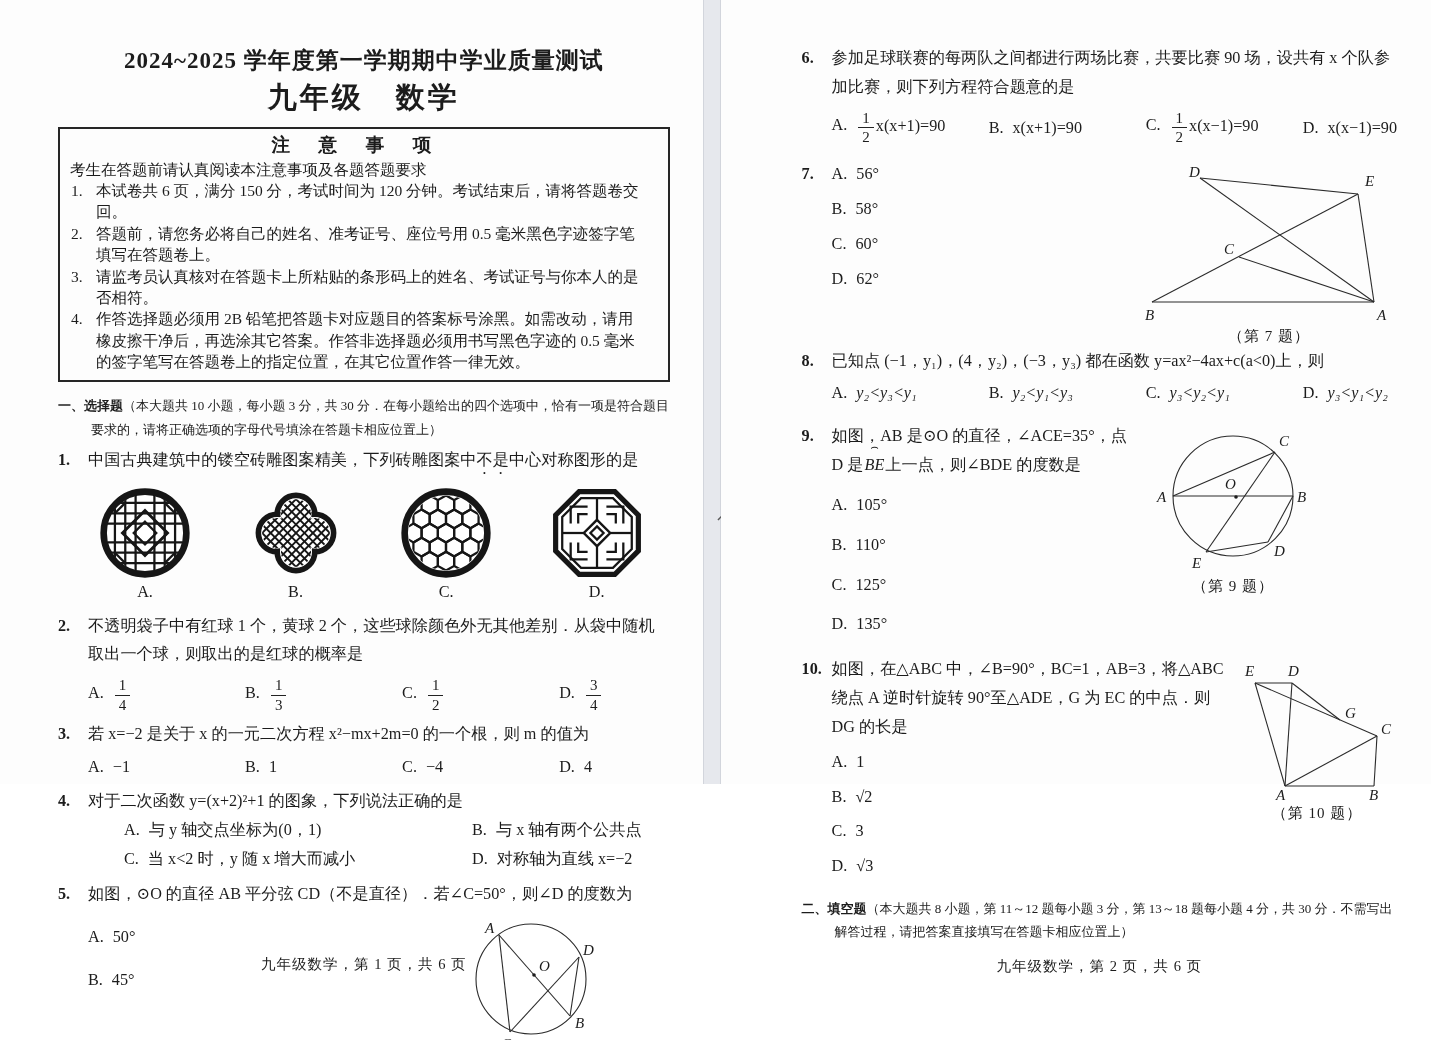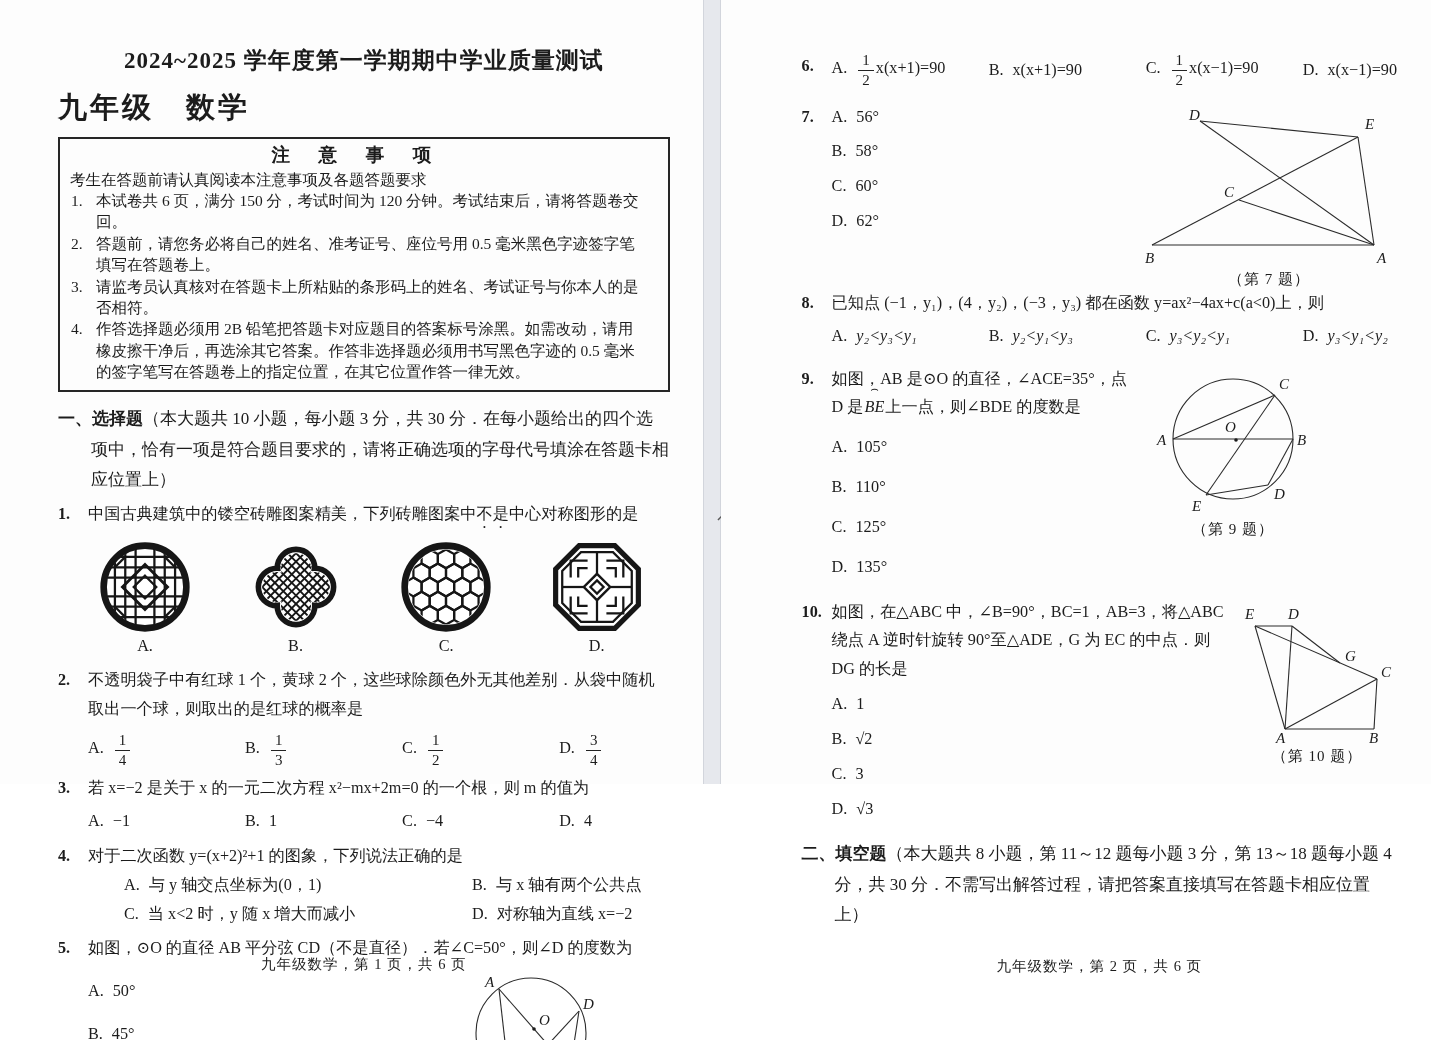--- a/index.html
+++ b/index.html
@@ -10,29 +10,29 @@
   }
   .spread{position:relative;display:flex;width:1431px;height:784px;}
   .page{position:relative;background:#fdfdfd;}
   .page-left{width:705px;}
   .divider{width:16px;background:#e6e8ed;border-left:1px solid #d2d5dc;border-right:1px solid #d2d5dc;}
   .page-right{flex:1;}
   .p1-inner{position:relative;padding:46px 33px 0 58px;height:994px;box-sizing:border-box;}
   .p2-inner{position:relative;padding:44px 34px 0 81px;height:996px;box-sizing:border-box;}
 
   .t1{font-size:23px;font-weight:bold;text-align:center;letter-spacing:1px;line-height:1.3;}
-  .t2{font-size:29px;font-weight:bold;text-align:left;margin-top:14px;letter-spacing:3px;line-height:1.2;}
+  .t2{font-size:29px;font-weight:bold;text-align:center;margin-top:4px;letter-spacing:3px;line-height:1.2;}
 
   .notice{border:2px solid #262626;margin-top:12px;padding:4px 23px 8px 10px;font-size:15.5px;line-height:1.38;}
   .notice-title{text-align:center;font-weight:bold;font-size:18.5px;letter-spacing:12px;line-height:1.35;}
   .notice-intro{font-weight:normal;margin-top:1px;}
   .notice-item{position:relative;padding-left:26px;}
   .notice-item .no{position:absolute;left:1px;top:0;}
 
-  .sec{margin-top:12px;font-size:17px;line-height:1.78;padding-left:33px;text-indent:-33px;}
+  .sec{margin-top:12px;font-size:13px;line-height:1.78;padding-left:33px;text-indent:-33px;}
   .sec .slabel{font-weight:bold;}
 
   .q{position:relative;padding-left:30px;font-size:16.2px;line-height:1.78;clear:both;}
   .q .no{position:absolute;left:0;top:0;font-weight:bold;}
   .qtext{display:block;}
 
   .opt-row{margin-top:3px;white-space:nowrap;}
   .opt-row .opt{display:inline-block;width:153px;vertical-align:middle;}
   .opt-row .opt:last-child{width:auto;}
   .opt-row2 .opt{display:inline-block;width:308px;vertical-align:top;margin-left:36px;}
@@ -316,20 +316,21 @@
     <svg width="26" height="18">
         <path d="M2,14 Q10,4 23,9" stroke="#5a5a5a" fill="none" stroke-width="1.5"></path>
       </svg>
   </div>
 
   <div class="page page-right">
     <div class="p2-inner">
 
       <div class="q">
         <span class="no">6.</span>
+        <span class="qtext">参加足球联赛的每两队之间都进行两场比赛，共要比赛 90 场，设共有 x 个队参加比赛，则下列方程符合题意的是</span>
         <div class="opt-row opt-frac-row">
           <span class="opt"><span class="olabel">A.</span><span class="frac"><span class="fn">1</span><span class="fd">2</span></span><span>x(x+1)=90</span></span>
           <span class="opt"><span class="olabel">B.</span><span>x(x+1)=90</span></span>
           <span class="opt"><span class="olabel">C.</span><span class="frac"><span class="fn">1</span><span class="fd">2</span></span><span>x(x−1)=90</span></span>
           <span class="opt"><span class="olabel">D.</span><span>x(x−1)=90</span></span>
         </div>
       </div>
 
       <div class="q" style="margin-top:14px;">
         <div class="fig fig-q7">

